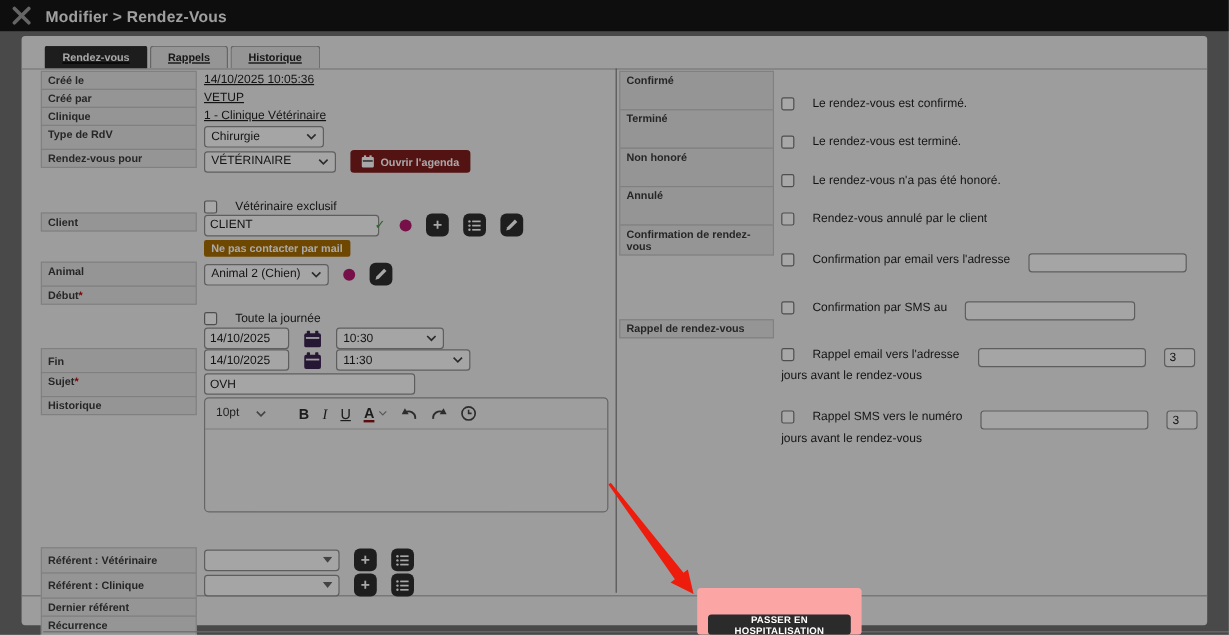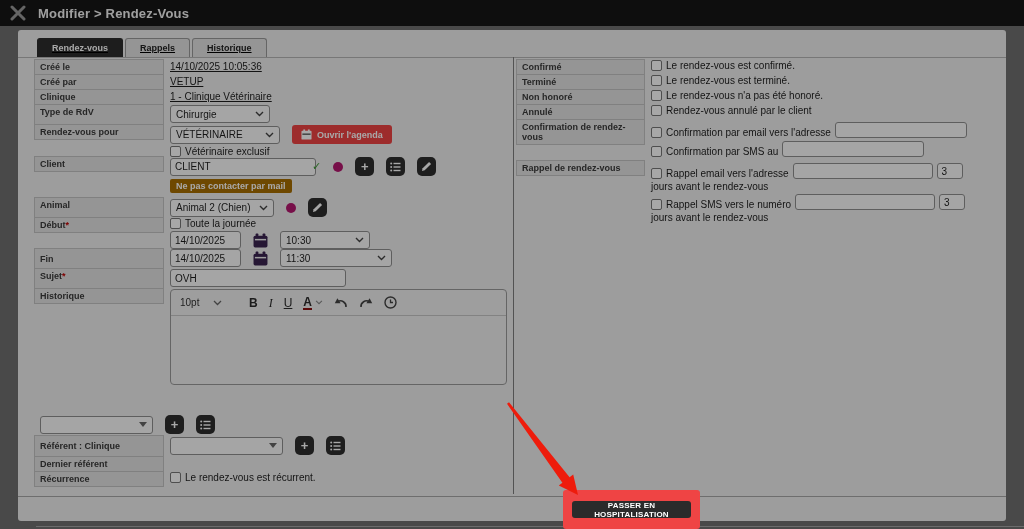--- a/index.html
+++ b/index.html
@@ -36,50 +36,50 @@
   .hrow { align-items:flex-start; }
 
   
   .inp { height:18px; border:1px solid #8f8f8f; border-radius:3px; background:#fbfbfb; font-size:10px;
          padding:0 4px; font-family:inherit; color:#1e1e1e; }
   .sel { height:18px; border:1px solid #8f8f8f; border-radius:3px; background:#fbfbfb;
          display:inline-flex; align-items:center; justify-content:space-between; padding:0 5px;
          font-size:10px; color:#1e1e1e; cursor:pointer; vertical-align:middle; }
   .cb { width:11px; height:11px; border:1px solid #777; border-radius:2px; background:#fdfdfd;
         display:inline-block; flex:none; cursor:pointer; }
-  .cbline { display:flex; align-items:flex-end; gap:4px; font-size:10px; color:#1e1e1e; }
+  .cbline { display:flex; align-items:flex-start; gap:15px; font-size:10px; color:#1e1e1e;margin-top:21px; }
   .sqbtn { width:19px; height:19px; border-radius:5px; background:#2e2e2e; color:#fff; border:none;
            display:inline-flex; align-items:center; justify-content:center; font-size:13px; font-weight:bold;
            cursor:pointer; flex:none; }
   .dot { width:10px; height:10px; border-radius:50%; background:#b5186f; flex:none; }
   .badge { display:inline-block; background:#a86e00; color:#fff; font-size:9px; font-weight:bold;
            padding:2px 6px; border-radius:2px; }
-  .darkbtn { height:19px; background:#ef4444; color:#fff; border:none; border-radius:3px; font-size:9px;
+  .darkbtn { height:19px; background:#7f1d1d; color:#fff; border:none; border-radius:3px; font-size:9px;
              font-weight:bold; display:inline-flex; align-items:center; gap:5px; padding:0 9px; cursor:pointer; }
   .inline { display:flex; align-items:center; gap:12px; }
   .chk { color:#3f9c35; font-family:"DejaVu Sans",sans-serif; font-size:11px; margin-left:-16px; }
 
   
   .editor { width:337px; height:96px; border:1px solid #9a9a9a; border-radius:4px; background:#f0f0f0; }
   .toolbar { height:26px; border-bottom:1px solid #c6c6c6; display:flex; align-items:center; gap:11px; padding:0 9px; }
   .fontsel { display:flex; align-items:center; gap:14px; font-size:10px; color:#333; width:58px; cursor:pointer; }
   .tbtn { font-size:12px; color:#2b2b2b; cursor:pointer; line-height:1; }
   .tb-b { font-weight:bold; }
   .tb-i { font-style:italic; font-family:"Liberation Serif",serif; }
   .tb-u { text-decoration:underline; }
   .tb-a { font-weight:bold; border-bottom:2px solid #8a1313; padding-bottom:0px; }
 
   
   .footer { position:absolute; left:18px; top:496px; width:988px; height:25px; border-top:1px solid #a5a5a5;
             display:flex; align-items:flex-start; padding:7px 0 0 59px; }
 
   
   .dim { position:absolute; inset:0; background:rgba(0,0,0,0.34); z-index:40; pointer-events:none; }
-  .spotlight { position:absolute; left:563px; top:490px; width:137px; height:39px; background:#ef4444;
-               border-radius:3px; z-index:41; display:flex; align-items:center; justify-content:center; }
+  .spotlight { position:absolute; left:581px; top:490px; width:137px; height:39px; background:#fca5a5;
+               border-radius:3px; z-index:41; display:flex; align-items:flex-end; justify-content:center; }
   .fb-hosp { width:119px; height:17px; background:#2b2b2b; color:#fff; border:none; border-radius:3px;
              font-size:8px; font-weight:bold; font-family:inherit; letter-spacing:.2px; cursor:pointer; }
   .arrow-svg { position:absolute; left:0; top:0; z-index:42; pointer-events:none; }
 
   svg { display:block; } .gap3 { height:3px; } .gap2 { height:2px; }
 </style>
 </head>
 <body>
 
 <div class="titlebar">
@@ -305,20 +305,21 @@
                 <circle cx="6.5" cy="6.5" r="5.5" fill="none" stroke="#444" stroke-width="1.4"></circle>
                 <path d="M6.5 3.5 V6.5 H9" fill="none" stroke="#444" stroke-width="1.3"></path>
               </svg>
           </div>
           <div style="height:95px"></div>
         </div>
       </div>
     </div>
 
     <div class="row" style="min-height:22px">
+      <div class="lbl" style="display:flex;align-items:center">Référent : Vétérinaire</div>
       <div class="cnt">
         <div class="inline">
           <div class="sel" style="width:113px">
             <span></span>
             <svg width="8" height="5" viewBox="0 0 8 5">
                 <polygon points="0,0 8,0 4,5" fill="#666"></polygon>
               </svg>
           </div>
           <button class="sqbtn">
               <span>+</span>

